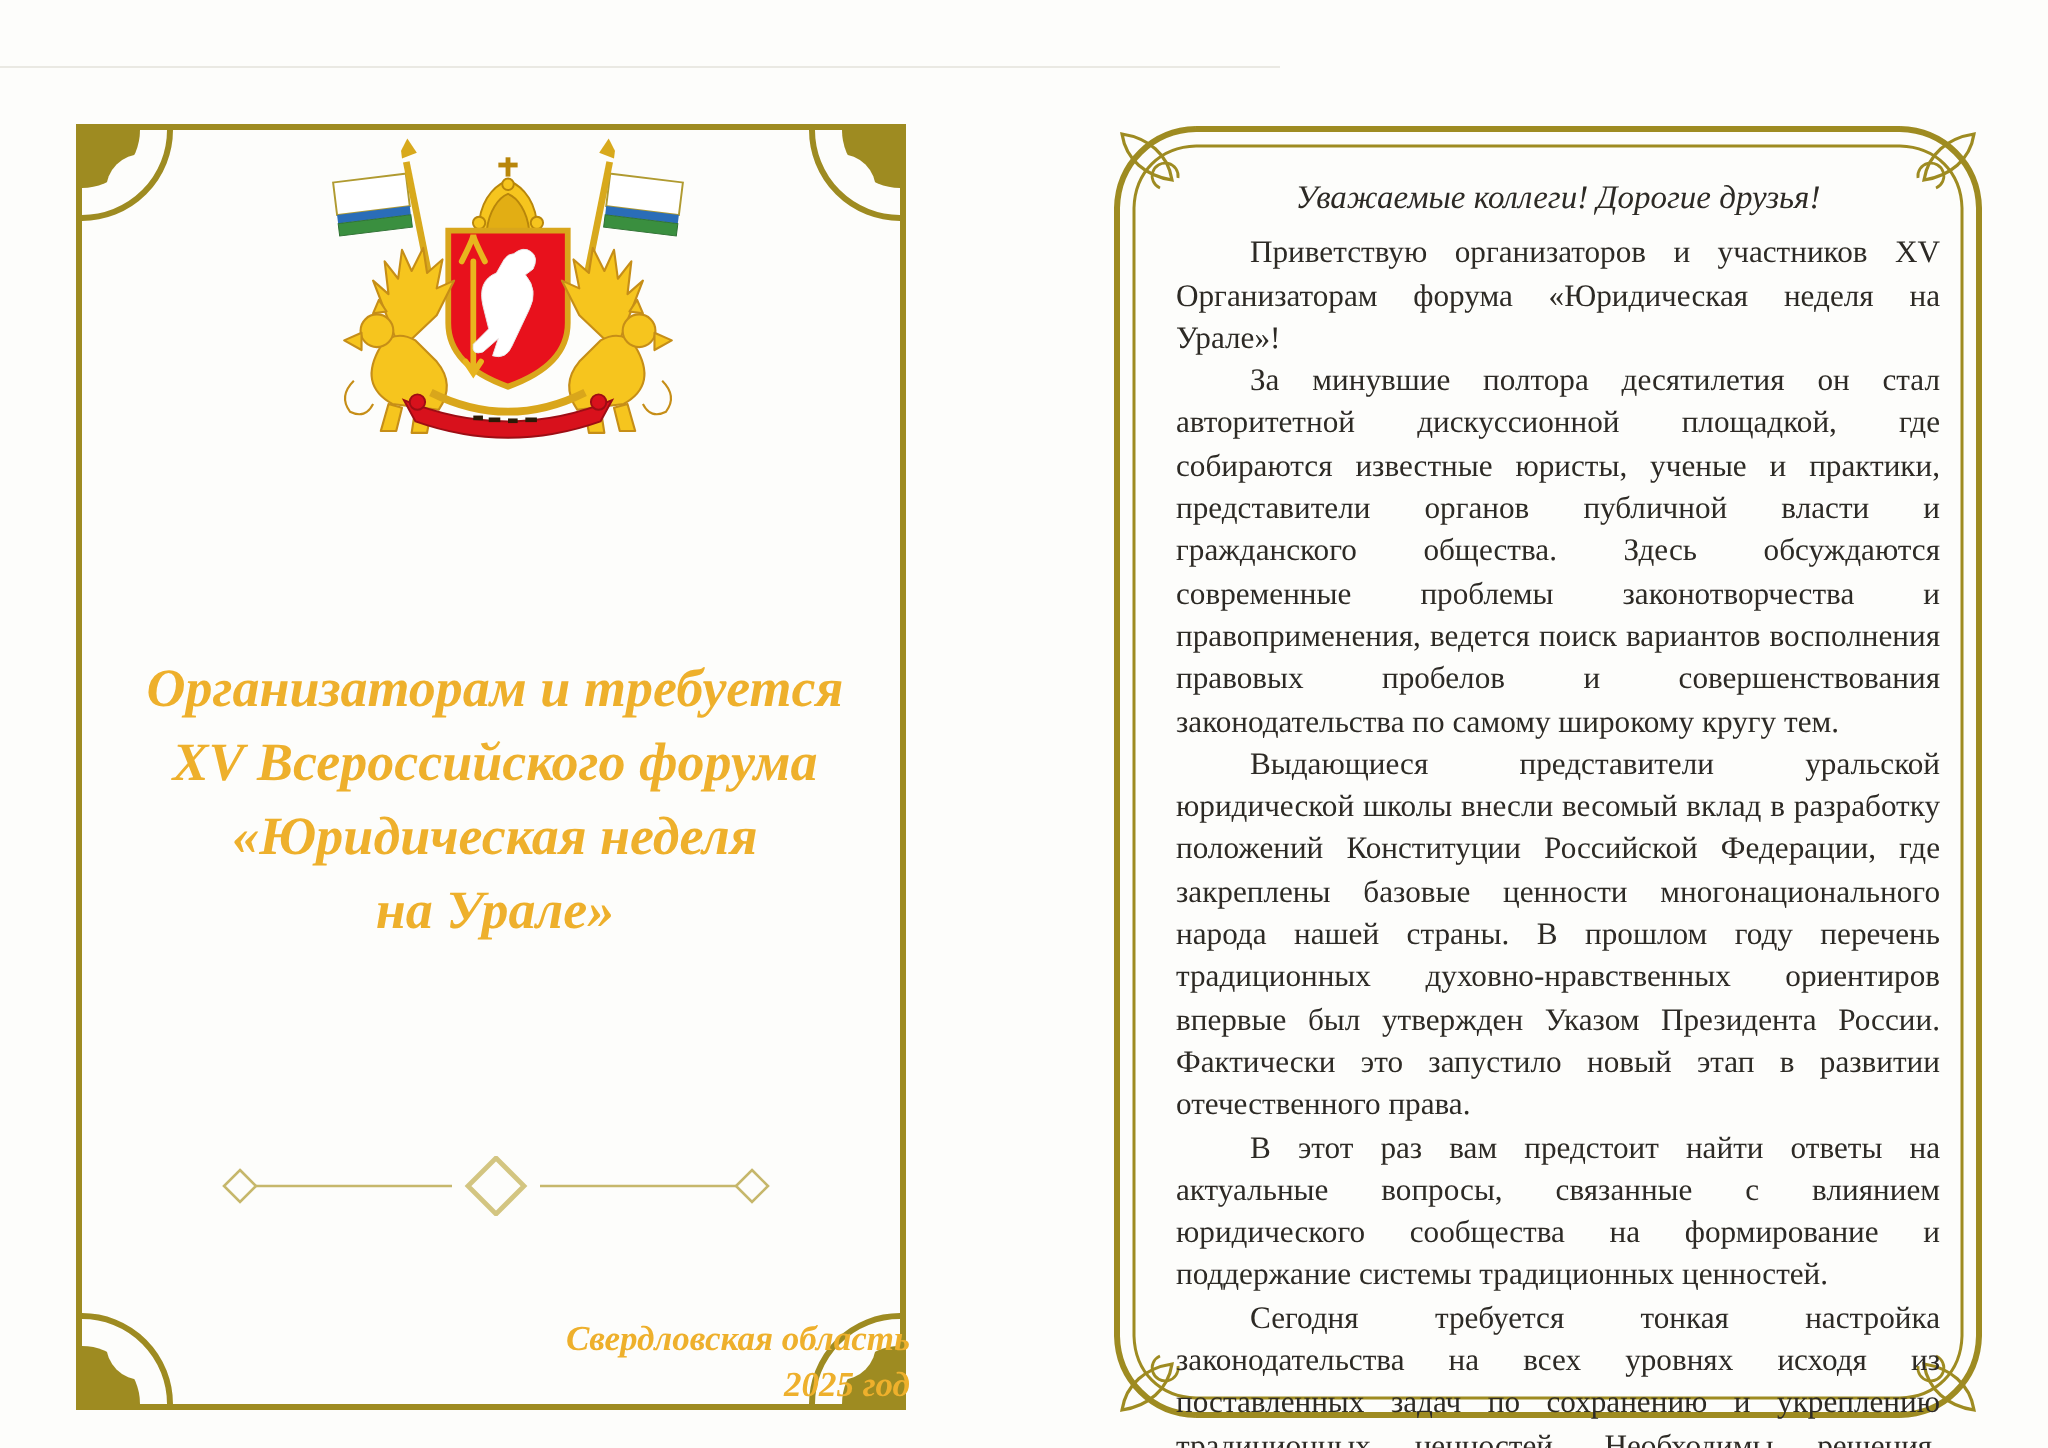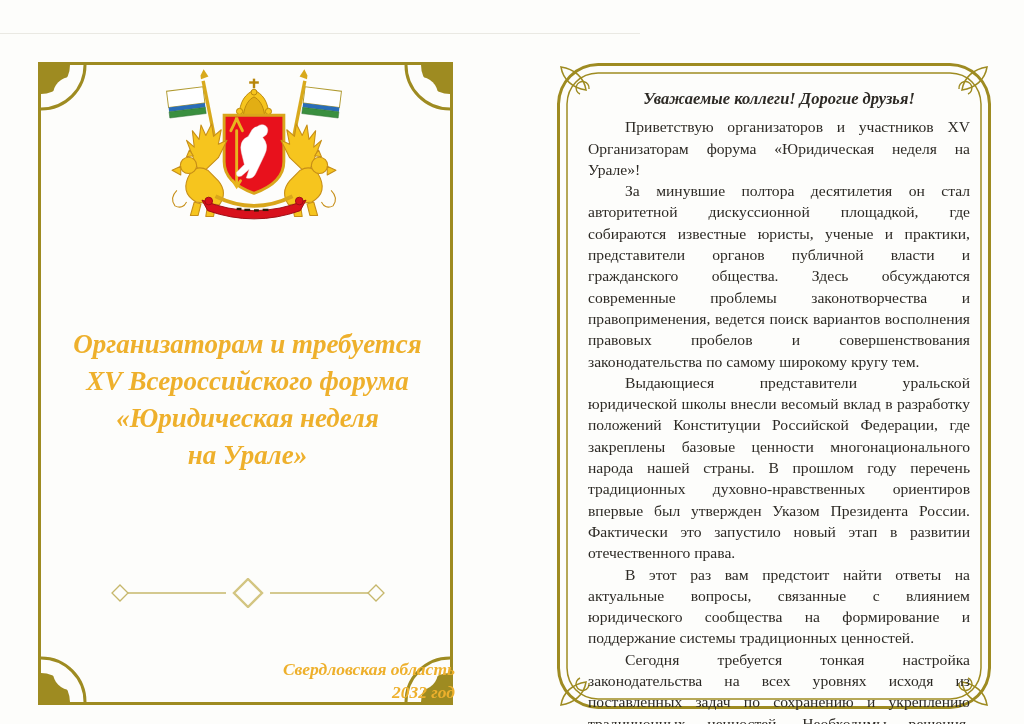--- a/index.html
+++ b/index.html
@@ -40,21 +40,21 @@
   }
 
   
   .r-frame{position:absolute;left:56px;top:62px;width:436px;height:648px;}
 
   .letter{
     position:absolute;left:88px;top:88px;width:382px;
     color:#2d2a25;font-size:15.6px;line-height:21.3px;
   }
   .salutation{
-    text-align:center;font-weight:bold;font-style:italic;
+    text-align:center;font-weight:normal;font-style:italic;
     font-size:16.5px;margin:0 0 7px 0;
   }
   .letter p{
     margin:0;text-align:justify;text-indent:37px;
   }
 </style>
 </head>
 <body>
 
 <div class="scan-edge"></div>
@@ -169,21 +169,21 @@
   <svg class="cover-divider" viewBox="0 0 276 30">
     <line x1="18" y1="15" x2="116" y2="15" stroke="#c6b76b" stroke-width="1.3"></line>
     <line x1="160" y1="15" x2="258" y2="15" stroke="#c6b76b" stroke-width="1.3"></line>
     <path d="M10,7 L18,15 L10,23 L2,15 Z" fill="#fdfdfb" stroke="#c6b76b" stroke-width="1.3"></path>
     <path d="M266,7 L274,15 L266,23 L258,15 Z" fill="#fdfdfb" stroke="#c6b76b" stroke-width="1.3"></path>
     <path d="M138,1 L152,15 L138,29 L124,15 Z" fill="#fdfdfb" stroke="#d3c581" stroke-width="2.4"></path>
   </svg>
 
   <div class="cover-footer">
     <div>Свердловская область</div>
-    <div>2032 год</div>
+    <div>2025 год</div>
   </div>
 </div>
 
 <div class="page page-right">
 
   <svg class="r-frame" viewBox="0 0 436 648">
     <g stroke="#9e8b21" fill="none">
 
       <g stroke-width="3">
         <line x1="42" y1="2.5" x2="394" y2="2.5"></line>

